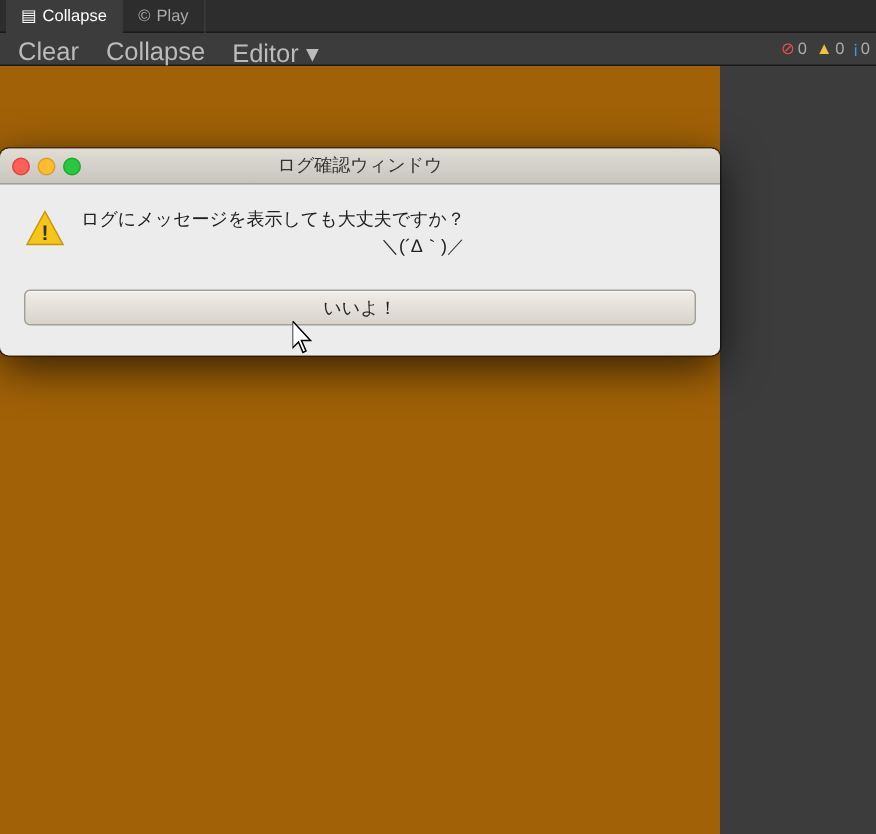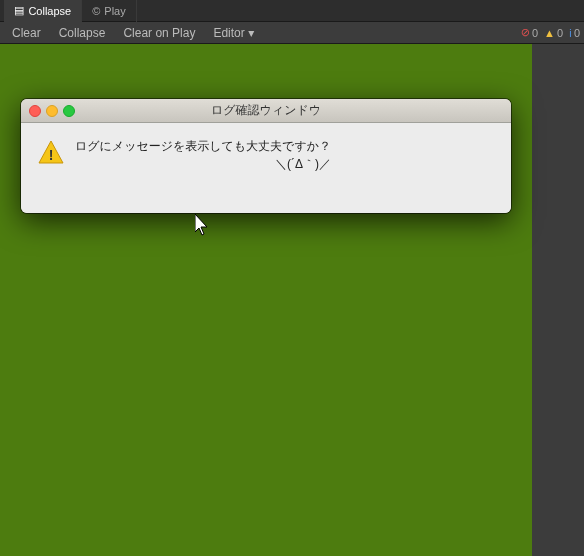--- a/index.html
+++ b/index.html
@@ -50,21 +50,21 @@
       border-bottom: 1px solid #1a1a1a;
       padding: 0 4px;
       gap: 2px;
     }
 
     .toolbar-btn {
       padding: 1px 8px;
       background: transparent;
       border: none;
       color: #bbb;
-      font-size: 12px;
+      font-size: 17px;
       cursor: pointer;
       height: 18px;
       border-radius: 2px;
     }
 
     .toolbar-right {
       margin-left: auto;
       display: flex;
       align-items: center;
       gap: 6px;
@@ -73,23 +73,23 @@
     }
 
     .badge {
       display: flex;
       align-items: center;
       gap: 2px;
     }
 
     
     .main-area {
-      width: 532px;
+      width: 480px;
       height: calc(556px - 44px);
-      background: #4d7c0f;
+      background: #a16207;
       position: relative;
       display: flex;
       justify-content: center;
       align-items: flex-start;
       padding-top: 55px;
     }
 
     
     .dialog-window {
       width: 490px;
@@ -218,21 +218,20 @@
   </div>
   <div class="tab">
     <span style="font-size:11px;">©</span>
     <span>Play</span>
   </div>
 </div>
 
 <div class="toolbar">
   <button class="toolbar-btn">Clear</button>
   <button class="toolbar-btn">Collapse</button>
-  <button class="toolbar-btn">Clear on Play</button>
   <button class="toolbar-btn">
     <span>Editor</span>
     <span> ▾</span>
   </button>
 
   <div class="toolbar-right">
     <div class="badge">
       <span style="color:#e05050;">⊘</span>
       <span>0</span>
     </div>
@@ -268,20 +267,21 @@
             <text x="14" y="21" text-anchor="middle" font-size="14" font-weight="bold" fill="#333">!</text>
           </svg>
         </div>
         <div class="dialog-message">
           <div>ログにメッセージを表示しても大丈夫ですか？</div>
           <div>＼(´Δ｀)／</div>
         </div>
       </div>
 
       <div class="dialog-buttons">
+        <button class="dialog-btn">いいよ！</button>
       </div>
     </div>
 
   </div>
 
   <div class="cursor" style="left: 195px; top: 170px;">
     <svg viewBox="0 0 16 22" xmlns="http://www.w3.org/2000/svg" width="16" height="22">
       <polygon points="0,0 0,18 4,14 7,21 9,20 6,13 12,13" fill="white" stroke="black" stroke-width="1"></polygon>
     </svg>
   </div>

